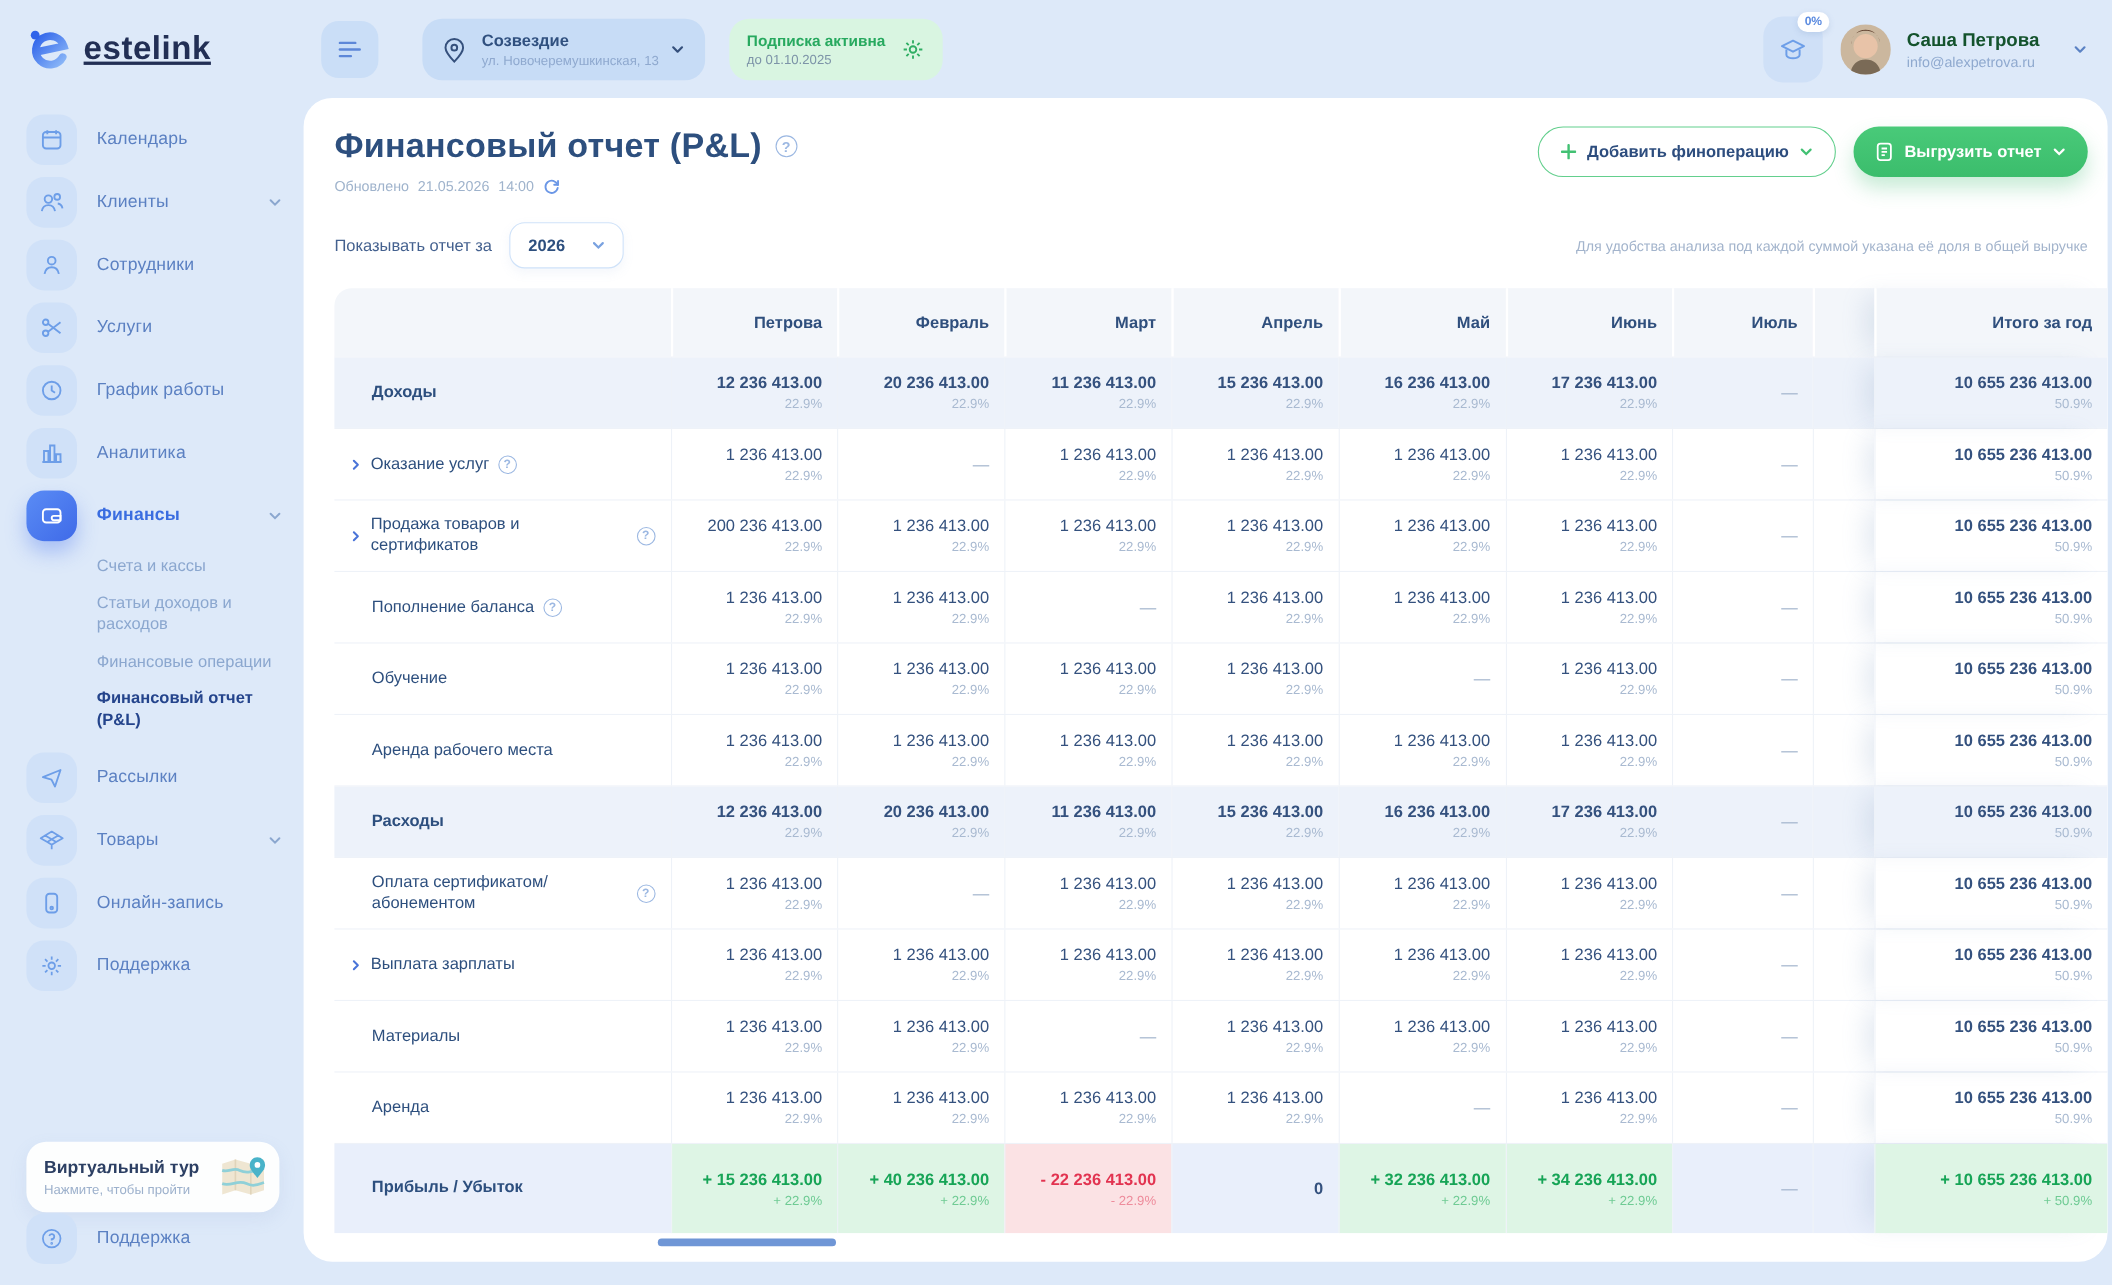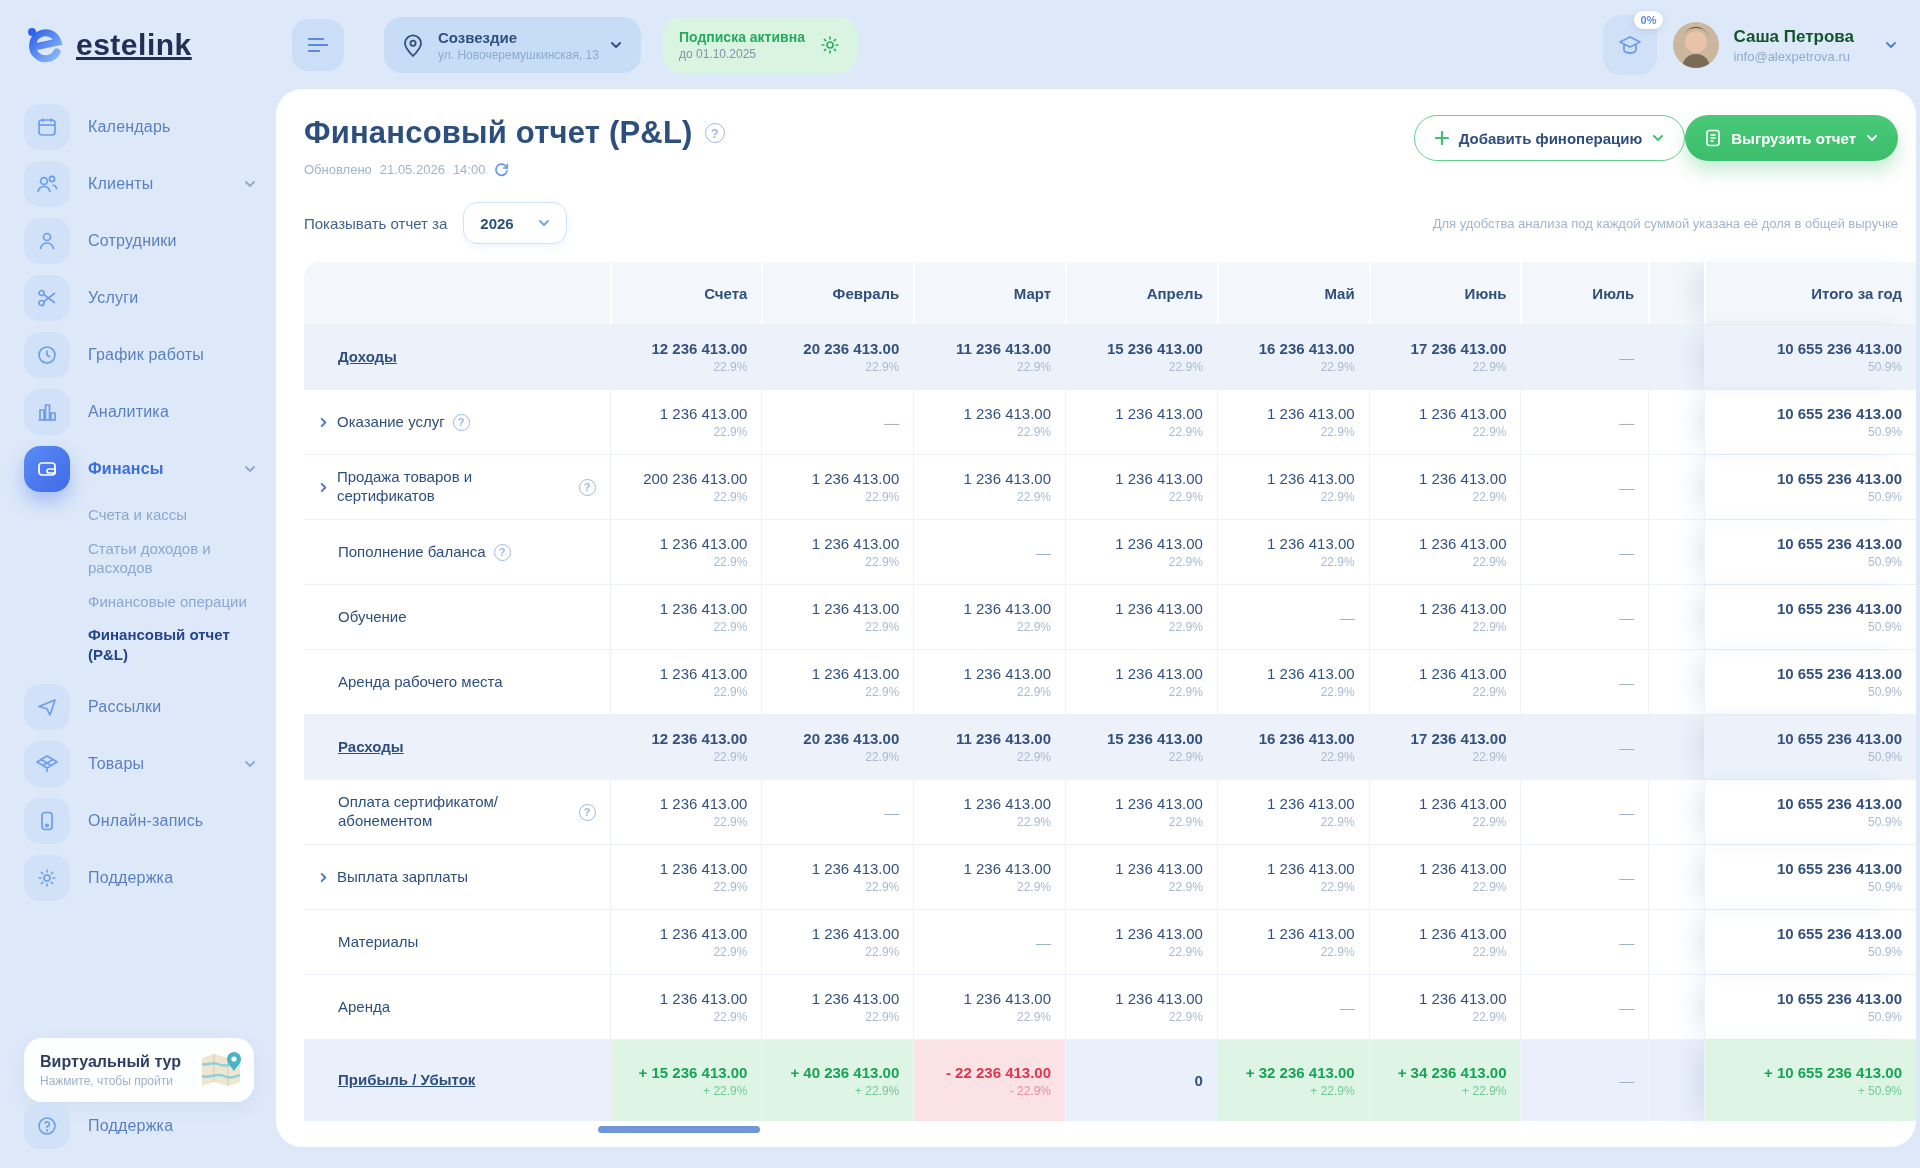--- a/index.html
+++ b/index.html
@@ -44,21 +44,21 @@
   .tour-title { font-size:16px; font-weight:700; color:#2c3f63; }
   .tour-sub { font-size:12px; color:#9db1cc; margin-top:3px; }
   .support { position:absolute; left:24px; bottom:8px; }
 
   
   .card { position:absolute; left:276px; top:89px; width:1640px; height:1058px; background:#fff; border-radius:26px; overflow:hidden; }
   .card-head { display:flex; align-items:flex-start; padding:26px 18px 0 28px; }
   .page-title-wrap { display:flex; align-items:center; gap:12px; }
   .page-title { font-size:31px; font-weight:700; color:#2d4f7e; letter-spacing:.2px; }
   .updated { display:flex; align-items:center; gap:8px; font-size:13px; color:#9fb3cc; margin-top:10px; }
-  .head-buttons { margin-left:auto; display:flex; }
+  .head-buttons { margin-left:auto; display:flex; gap:16px; }
   .btn { height:46px; border-radius:23px; display:flex; align-items:center; gap:10px; font-size:15px; font-weight:700; cursor:pointer; border:none; }
   .btn-outline { background:#fff; border:1.5px solid #63cf8d; color:#2d4d7e; padding:0 20px; }
   .btn-green { background:linear-gradient(180deg,#49ca79,#3bbd6c); color:#fff; padding:0 20px; box-shadow:0 10px 18px rgba(70,190,120,.30); }
   .filter-row { display:flex; align-items:center; padding:24px 18px 18px 28px; }
   .filter-label { font-size:15px; color:#44618f; }
   .year-select { display:flex; align-items:center; gap:24px; margin-left:16px; height:42px; padding:0 16px; border:1.5px solid #cfe2f9; border-radius:14px; background:#fff; cursor:pointer; font-size:15px; font-weight:700; color:#2d4f7e; box-shadow:0 4px 10px rgba(140,170,220,.10); }
   .note { margin-left:auto; font-size:13px; color:#a3b4cc; }
 
   
   .table-wrap { position:relative; margin-left:28px; width:1612px; }
@@ -70,21 +70,21 @@
   .thead { height:62px; }
   .thead .cell { background:#f3f6fa; border-left:2px solid #fff; font-size:15px; font-weight:700; color:#2f4f7d; }
   .thead .c-label { border-left:none; border-top-left-radius:16px; }
   .thead .c-total { border-top-right-radius:0; }
   .brow { height:65px; border-top:1px solid #eef2f8; background:#fff; }
   .brow:first-of-type { border-top:none; }
   .row-sec .cell { background:#edf2fa; }
   .row-profit { height:82px; }
   .row-profit .cell { background:#e9effb; }
   .rlabel { font-size:15px; color:#2d4f7e; line-height:1.25; }
-  .row-sec .rlabel, .row-profit .rlabel { font-weight:700;text-decoration:underline; }
+  .row-sec .rlabel, .row-profit .rlabel { font-weight:700; }
   .v { font-size:15px; color:#34517e; white-space:nowrap; }
   .row-sec .v, .c-total .v { font-weight:700; }
   .p { font-size:12px; color:#a9bad1; margin-top:3px; white-space:nowrap; }
   .dash { font-size:15px; color:#9fb2cb; }
   .cell.pos { background:#def5e5; } .cell.pos .v { color:#16a456; font-weight:700; } .cell.pos .p { color:#6fcb94; }
   .cell.neg { background:#fbe2e4; } .cell.neg .v { color:#e23350; font-weight:700; } .cell.neg .p { color:#ee8c9c; }
   .cell.zero .v { font-weight:700; }
   .exp-chev { margin-left:-20px; cursor:pointer; flex:0 0 auto; display:flex; }
   .help { width:17px; height:17px; border-radius:50%; border:1.2px solid #9cb8e2; color:#9cb8e2; font-size:11px; font-weight:700; display:inline-flex; align-items:center; justify-content:center; flex:0 0 auto; cursor:pointer; }
   .hscroll { position:absolute; left:294px; bottom:-12px; width:162px; height:7px; border-radius:4px; background:#6f96d6; cursor:pointer; }
@@ -388,21 +388,21 @@
       <svg width="12" height="12" viewBox="0 0 12 12">
           <path d="M2 4l4 4 4-4" fill="none" stroke="#7aa2e0" stroke-width="2" stroke-linecap="round"></path>
         </svg>
     </div>
     <span class="note">Для удобства анализа под каждой суммой указана её доля в общей выручке</span>
   </div>
 
   <div class="table-wrap" id="pl-table">
       <div class="trow thead">
         <div class="cell c-label"></div>
-        <div class="cell c-m">Счета</div>
+        <div class="cell c-m">Петрова</div>
         <div class="cell c-m">Февраль</div>
         <div class="cell c-m">Март</div>
         <div class="cell c-m">Апрель</div>
         <div class="cell c-m">Май</div>
         <div class="cell c-m">Июнь</div>
         <div class="cell c-jul">Июль</div>
         <div class="cell c-sliver"></div>
         <div class="cell c-total">Итого за год</div>
       </div>
     <div class="trow brow row-sec">

